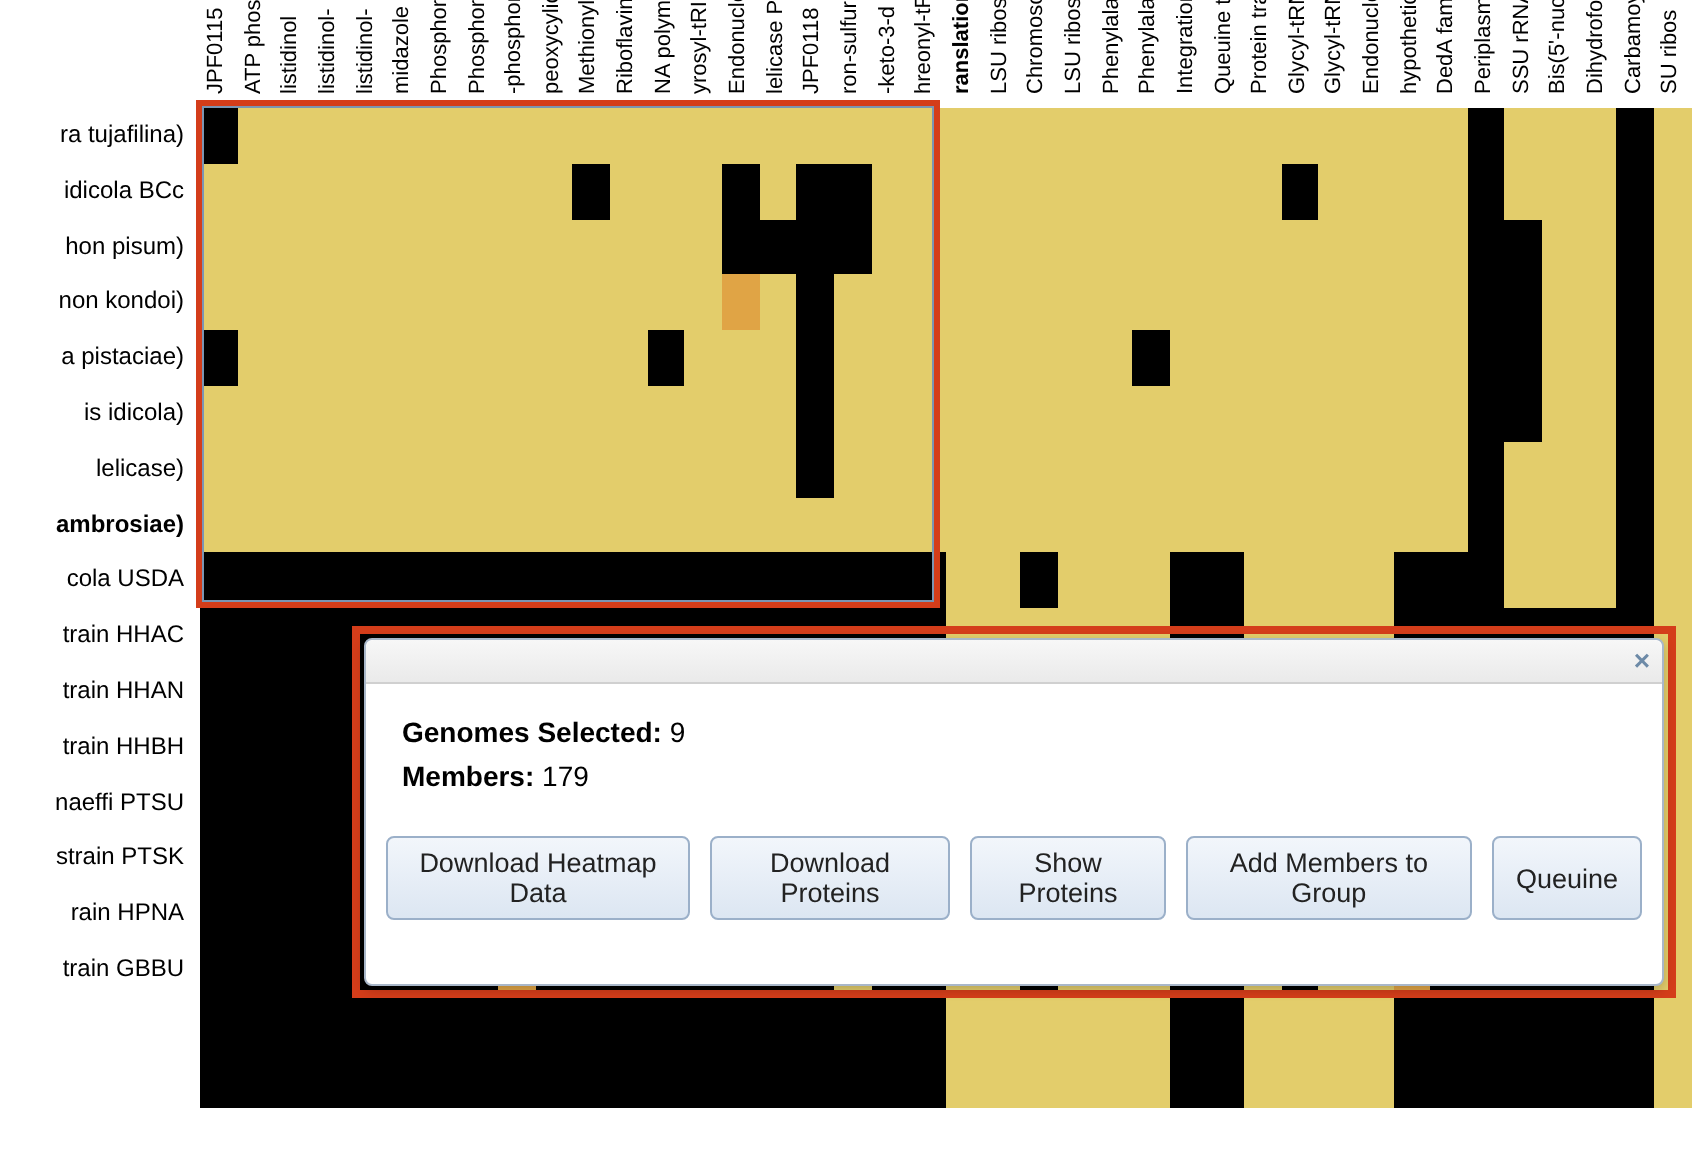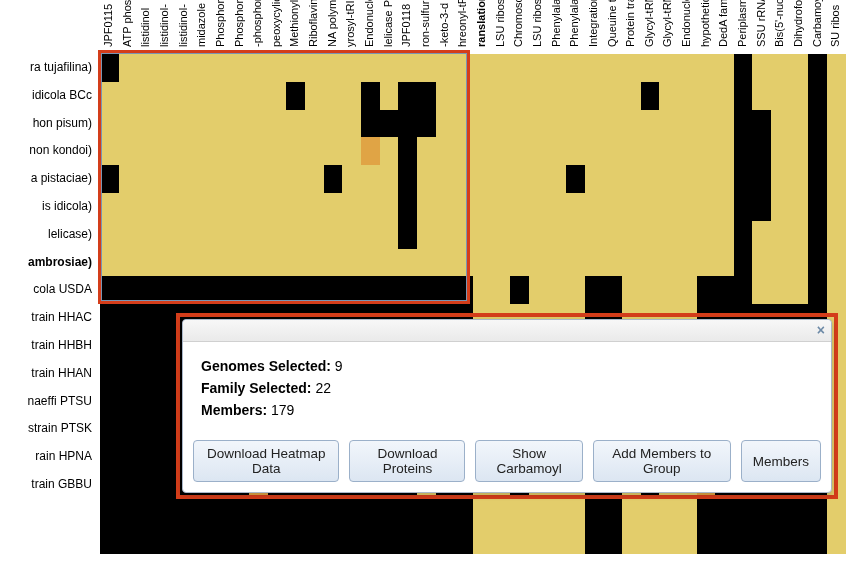--- a/index.html
+++ b/index.html
@@ -82,22 +82,22 @@
       <div class="row-label">ra tujafilina)</div>
       <div class="row-label">idicola BCc</div>
       <div class="row-label">hon pisum)</div>
       <div class="row-label">non kondoi)</div>
       <div class="row-label">a pistaciae)</div>
       <div class="row-label">is idicola)</div>
       <div class="row-label">lelicase)</div>
       <div class="row-label bold">ambrosiae)</div>
       <div class="row-label">cola USDA</div>
       <div class="row-label">train HHAC</div>
+      <div class="row-label">train HHAN</div>
       <div class="row-label">train HHBH</div>
-      <div class="row-label">train HHAN</div>
       <div class="row-label">naeffi PTSU</div>
       <div class="row-label">strain PTSK</div>
       <div class="row-label">rain HPNA</div>
       <div class="row-label">train GBBU</div>
     </div>
   <div class="heatmap" id="heatmap">
       <div class="hm-row">
         <div class="hm-cell" style="width: 18.65px; background: rgb(0, 0, 0);"></div>
         <div class="hm-cell" style="width: 18.65px; background: rgb(227, 205, 107);"></div>
         <div class="hm-cell" style="width: 18.65px; background: rgb(227, 205, 107);"></div>
@@ -858,24 +858,23 @@
   <div class="sel-box1-inner"></div>
 </div>
 
 <div class="dialog-wrap">
   <div class="dialog">
     <div class="dialog-header">
       <span class="dialog-close">×</span>
     </div>
     <div class="dialog-body">
       <p><b>Genomes Selected:</b> <span>9</span></p>
-      <p><b>Family Selected:</b> <span>22</span></p>
       <p><b>Members:</b> <span>179</span></p>
     </div>
     <div class="dialog-footer">
       <button class="btn">Download Heatmap Data</button>
       <button class="btn">Download Proteins</button>
-      <button class="btn">Show Carbamoyl</button>
+      <button class="btn">Show Proteins</button>
       <button class="btn">Add Members to Group</button>
-      <button class="btn">Members</button>
+      <button class="btn">Queuine</button>
     </div>
   </div>
 </div>
 
 </body></html>

